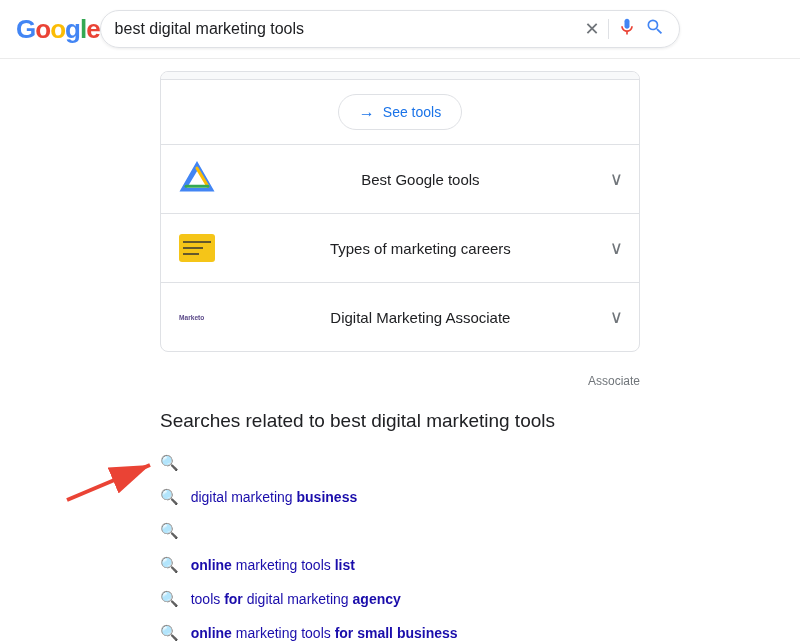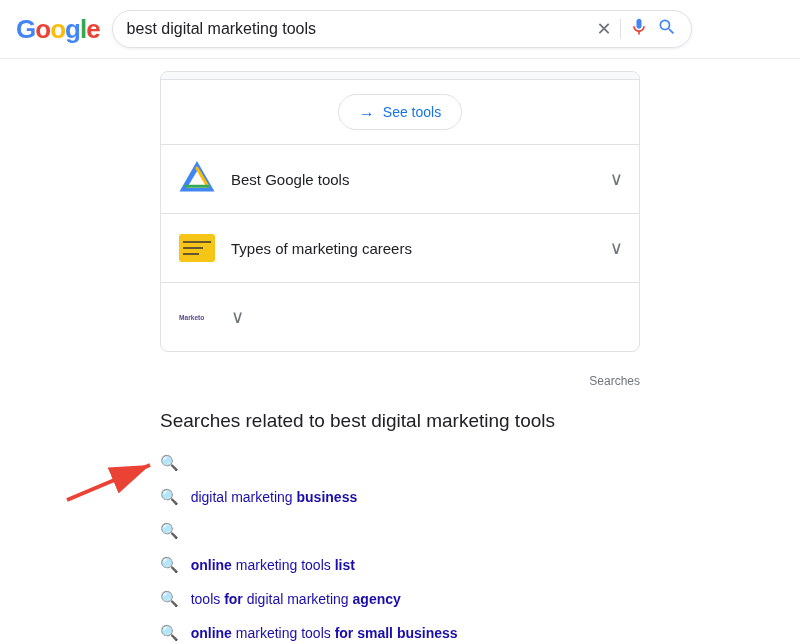--- a/index.html
+++ b/index.html
@@ -10,21 +10,20 @@
       min-height: 644px;
       overflow-x: hidden;
     }
 
     
     .header {
       display: flex;
       align-items: center;
       padding: 10px 16px;
       border-bottom: 1px solid #ebebeb;
-      gap: 12px;
       background: #fff;
     }
     .google-logo-header {
       font-size: 26px;
       font-weight: bold;
       letter-spacing: -1px;
       flex-shrink: 0;
     }
     .logo-g { color: #4285F4; }
     .logo-o1 { color: #EA4335; }
@@ -127,20 +126,21 @@
       margin-right: 14px;
       flex-shrink: 0;
       display: flex;
       align-items: center;
       justify-content: center;
     }
     .card-label {
       flex: 1;
       font-size: 15px;
       color: #202124;
+      text-align: center;
     }
     .card-chevron {
       color: #70757a;
       font-size: 18px;
     }
 
     
     .gads-icon {
       width: 36px;
       height: 36px;
@@ -255,26 +255,27 @@
         <span class="card-label">Types of marketing careers</span>
         <span class="card-chevron">∨</span>
       </div>
 
       <div class="related-card" style="border-bottom:none">
         <div class="card-icon">
           <svg width="36" height="20" viewBox="0 0 60 20">
             <text x="0" y="15" font-size="11" fill="#5C4B8A" font-family="Arial" font-weight="bold">Marketo</text>
           </svg>
         </div>
+        <span class="card-label">Digital Marketing Associate</span>
         <span class="card-chevron">∨</span>
       </div>
     </div>
 
     <div class="feedback-row">
-      <span style="cursor:pointer; color:#70757a; font-size:12px;">Searches</span>
+      <span style="cursor:pointer; color:#70757a; font-size:12px;">Associate</span>
     </div>
 
     <div class="related-searches">
       <div class="related-title">Searches related to best digital marketing tools</div>
 
       <a class="related-item" href="#">
         <span class="search-icon-sm">🔍</span>
       </a>
 
       <a class="related-item" href="#">

